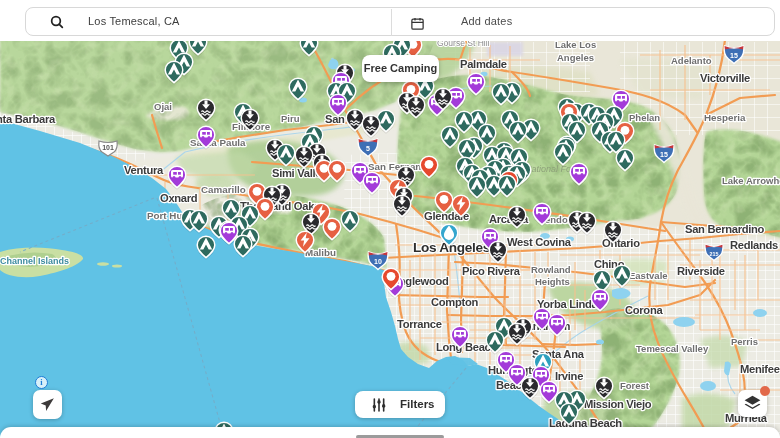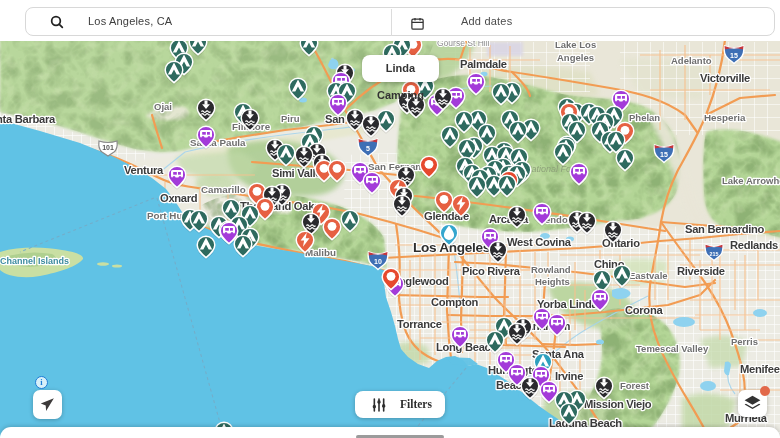--- a/index.html
+++ b/index.html
@@ -9,21 +9,21 @@
 #pill{position:absolute;left:25px;top:7px;width:750px;height:29px;border:1px solid #d8d8d8;
 border-radius:8px;background:#fff;box-sizing:border-box;}
 #pill .div{position:absolute;left:365px;top:1px;width:1px;height:27px;background:#dcdcdc;}
 #pill .t1{position:absolute;left:62px;top:7px;font-size:11px;color:#3d3d3d;letter-spacing:.2px;}
 #pill .t2{position:absolute;left:414px;top:7px;font-size:11px;color:#4c4c4c;letter-spacing:.2px;margin-left:21px;}
 .btn{position:absolute;background:#fff;border-radius:8px;
 box-shadow:0 1px 4px rgba(0,0,0,.25);}
 #freec{left:362px;top:55px;width:77px;height:27px;}
 #freec span{display:block;text-align:center;line-height:27px;font-size:11px;font-weight:700;color:#333;}
 #filters{left:355px;top:391px;width:90px;height:27px;}
-#filters span{position:absolute;left:45px;top:7px;font-size:11.5px;font-weight:700;color:#2e2e2e;font-family:Liberation Serif, serif;}
+#filters span{position:absolute;left:45px;top:7px;font-size:11.5px;font-weight:700;color:#2e2e2e;}
 #locate{left:33px;top:390px;width:29px;height:29px;border-radius:7px;}
 #layers{left:738px;top:390px;width:29px;height:27px;border-radius:7px;}
 #sheet{position:absolute;left:0;top:427px;width:780px;height:11px;background:#fff;
 border-radius:12px 12px 0 0;box-shadow:0 -1px 4px rgba(0,0,0,.18);}
 #handle{position:absolute;left:356px;top:8px;width:88px;height:4px;border-radius:2px;background:#9b9b9b;}
 #mapsvg .pb{stroke:#fff;stroke-width:1.5;}
 </style></head>
 <body>
 <div id="stage">
 <svg id="mapsvg" width="780" height="438" viewBox="0 0 780 438">
@@ -475,32 +475,32 @@
 <use href="#p-tent" x="224" y="431"></use>
 </g>
 </svg>
 
 <div id="hdr">
  <div id="pill">
   <svg width="16" height="16" style="position:absolute;left:23px;top:6px" viewBox="0 0 24 24" fill="none" stroke="#222" stroke-width="2.6">
           <circle cx="10.5" cy="10.5" r="6.5"></circle>
           <path d="M15.5 15.5 L20 20" stroke-linecap="round"></path>
         </svg>
-  <span class="t1">Los Angeles, CA</span>
+  <span class="t1">Los Temescal, CA</span>
   <div class="div"></div>
   <svg width="15" height="15" style="position:absolute;left:384px;top:8px" viewBox="0 0 24 24" fill="none" stroke="#333" stroke-width="2">
           <rect x="3" y="5" width="18" height="16" rx="2"></rect>
           <path d="M3 10h18M8 3v4M16 3v4"></path>
         </svg>
   <span class="t2">Add dates</span>
  </div>
 </div>
 
 <div class="btn" id="freec">
-      <span>Linda Camping</span>
+      <span>Free Camping</span>
     </div>
 
 <div class="btn" id="filters">
  <svg width="16" height="16" style="position:absolute;left:16px;top:6px" viewBox="0 0 24 24" fill="none" stroke="#2e2e2e" stroke-width="2.4" stroke-linecap="round">
         <path d="M5 3v18M12 3v18M19 3v18"></path>
         <rect x="2.6" y="12" width="4.8" height="5" rx="2" fill="#2e2e2e" stroke="none"></rect>
         <rect x="9.6" y="5" width="4.8" height="5" rx="2" fill="#2e2e2e" stroke="none"></rect>
         <rect x="16.6" y="11" width="4.8" height="5" rx="2" fill="#2e2e2e" stroke="none"></rect>
       </svg>
  <span>Filters</span>

